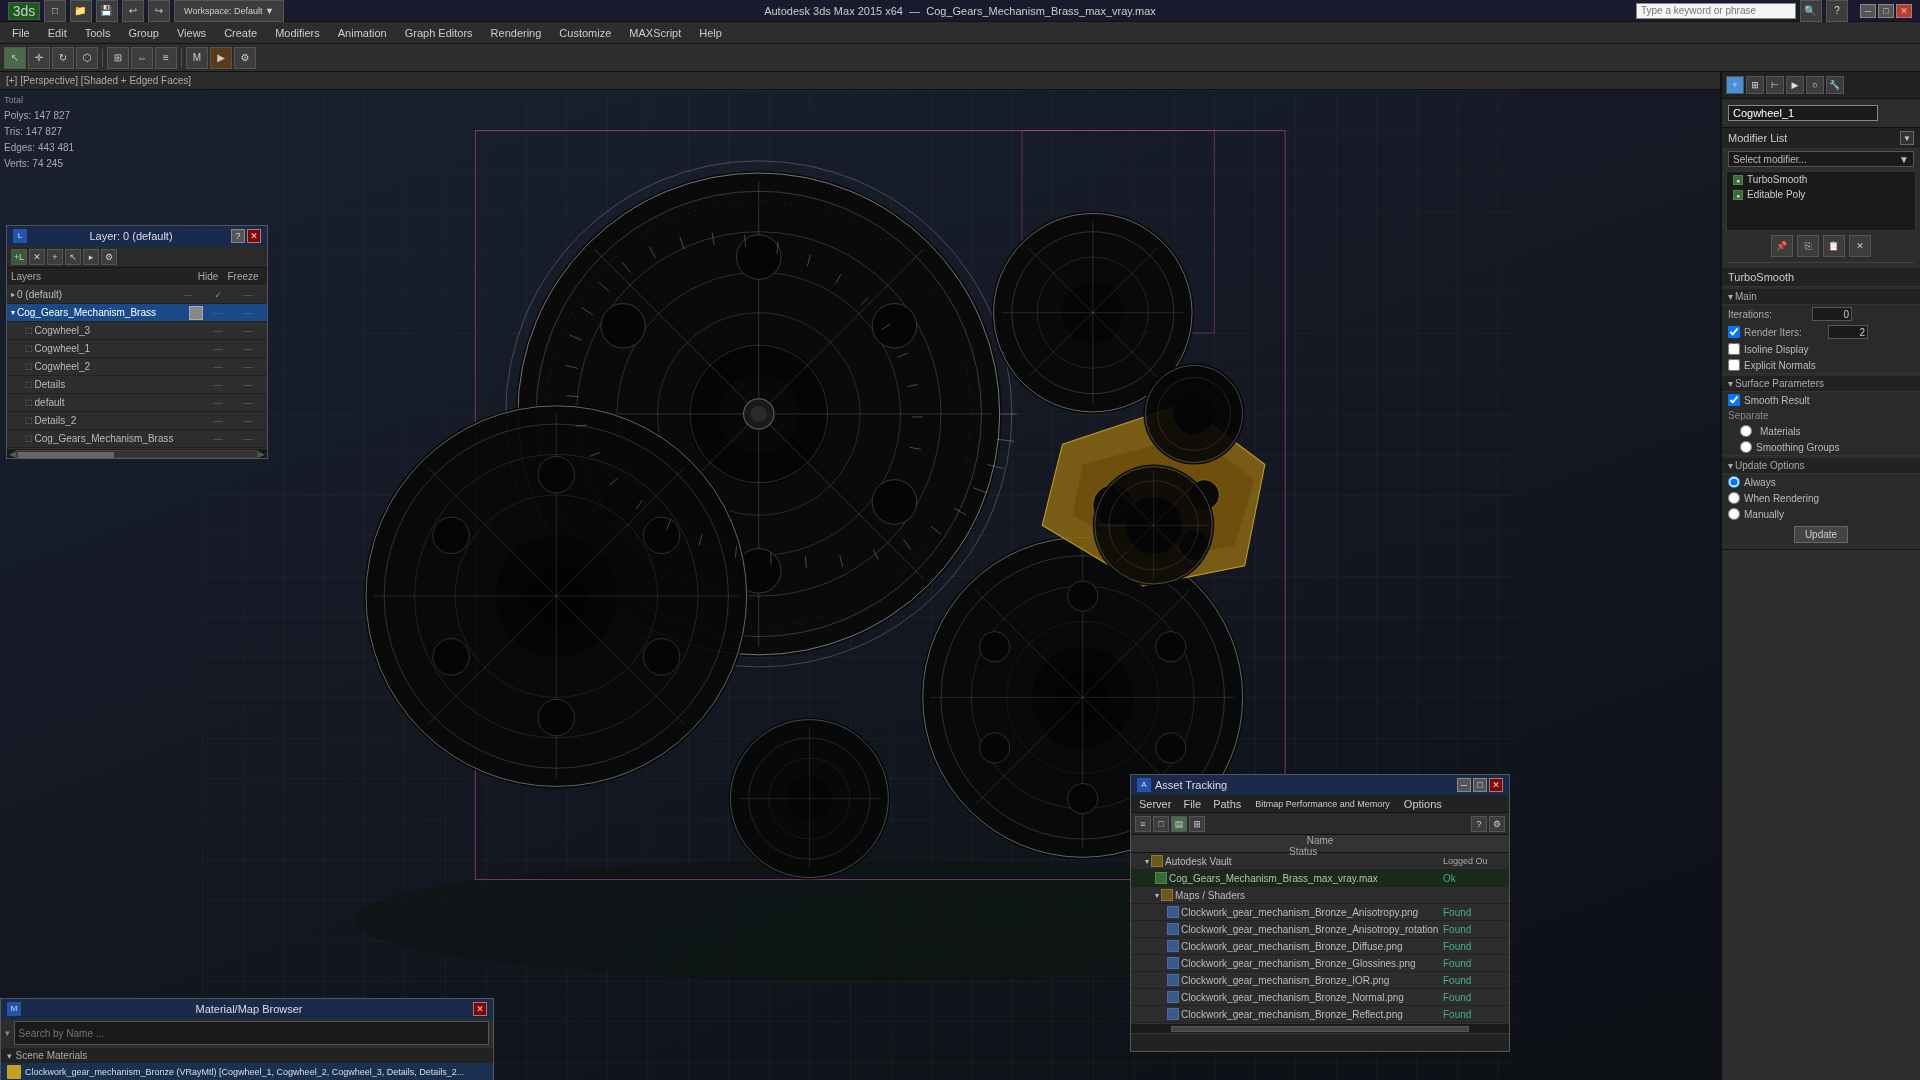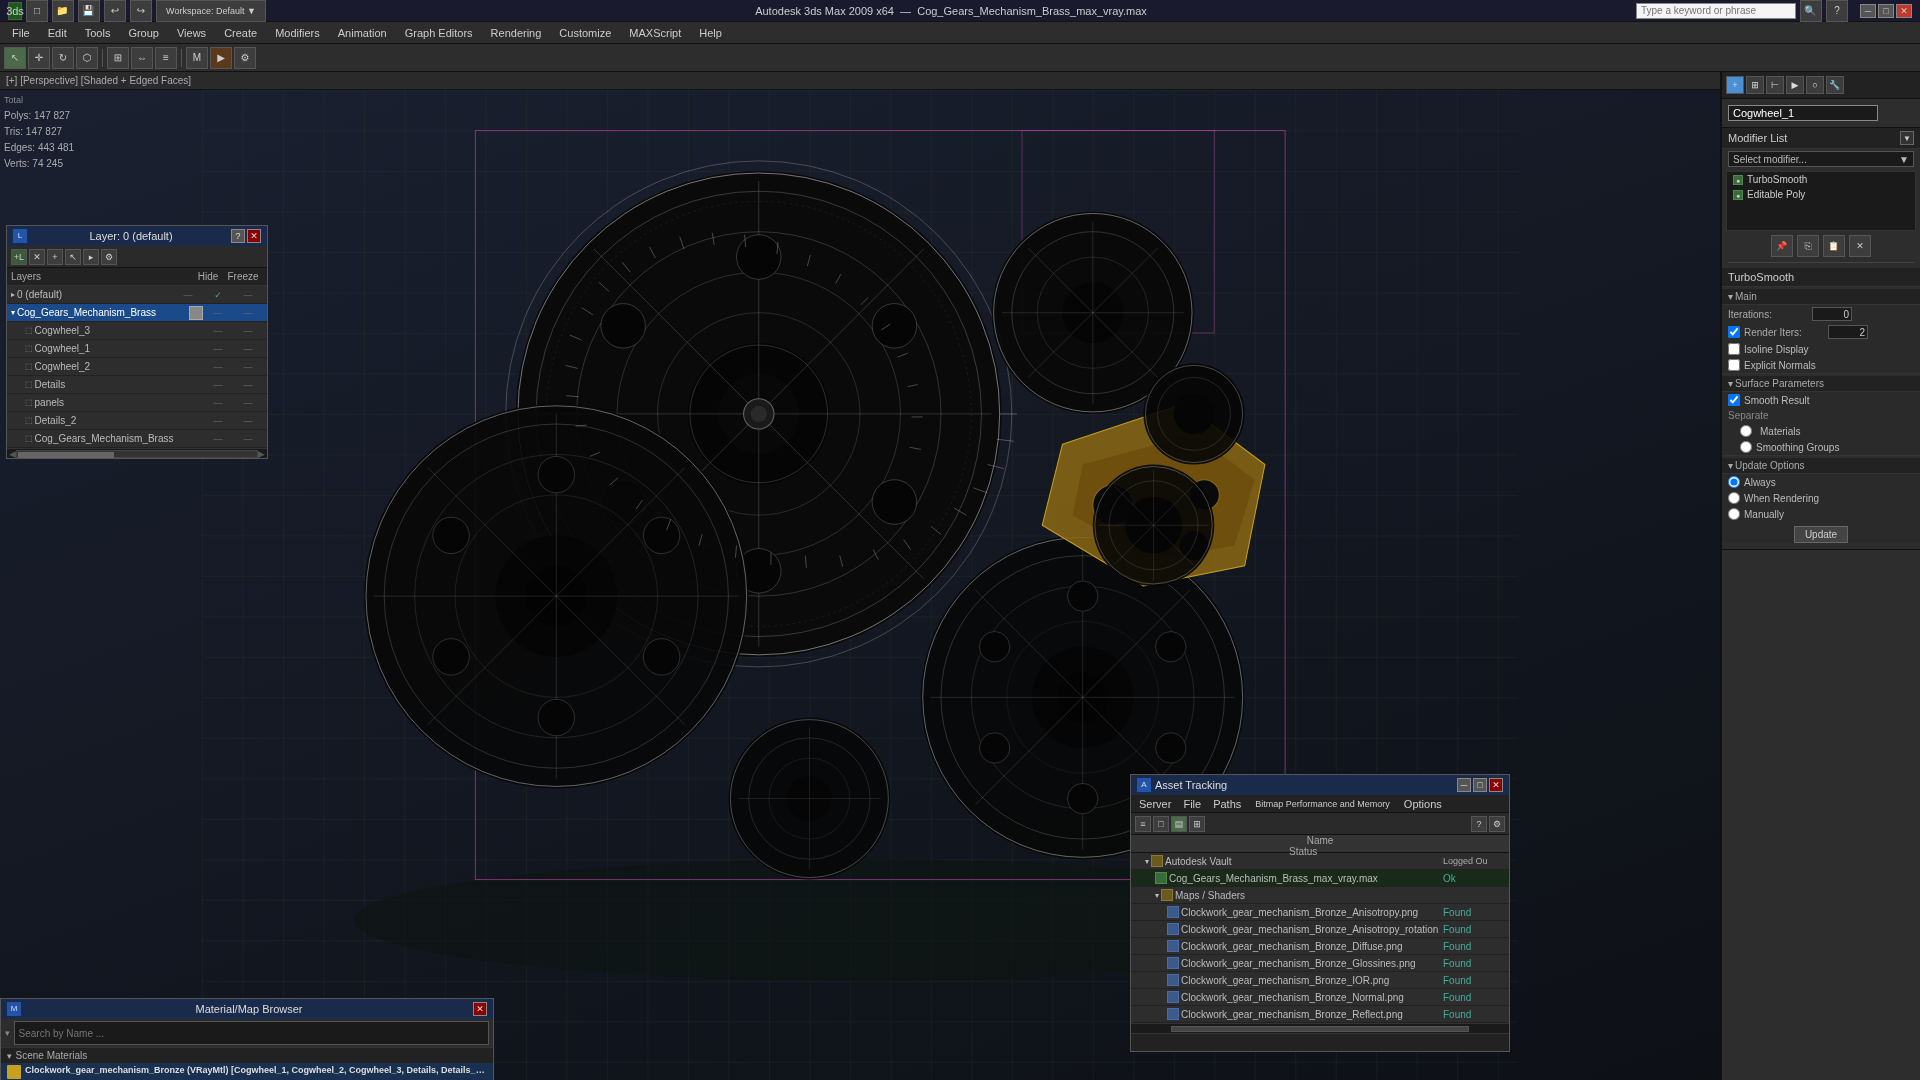--- a/index.html
+++ b/index.html
@@ -317,27 +317,26 @@
       background: #222;
       padding: 2px 6px;
       font-size: 10px;
       color: #aaa;
       display: flex;
       align-items: center;
       gap: 4px;
     }
     .mat-item {
       display: flex;
-      align-items: flex-start;
+      align-items: center;
       padding: 2px 6px;
       font-size: 10px;
       background: #1a3050;
       color: #ddd;
       gap: 4px;
-      font-weight: bold;
     }
     .mat-icon { width: 14px; height: 14px; background: #c8a020; border-radius: 1px; display: inline-block; }
 
     
     #asset-window {
       position: absolute;
       bottom: 30px;
       right: 210px;
       width: 380px;
       background: #2d2d2d;
@@ -444,30 +443,30 @@
       align-items: center;
       padding: 2px 6px;
       gap: 4px;
     }
   </style>
 </head>
 <body>
 
 <div id="title-bar">
   <div class="left">
-    <div class="tb-btn" style="background:#1a5a1a; width:14px; height:18px; font-size:11px;">3ds</div>
+    <div class="tb-btn" style="background:#1a5a1a; width:32px; height:18px; font-size:14px;">3ds</div>
     <div class="tb-btn">□</div>
     <div class="tb-btn">📁</div>
     <div class="tb-btn">💾</div>
     <div class="tb-btn">↩</div>
     <div class="tb-btn">↪</div>
     <div class="tb-btn" style="width:110px; font-size:9px;">Workspace: Default ▼</div>
   </div>
   <div class="center">
-    <span>Autodesk 3ds Max 2009 x64</span>
+    <span>Autodesk 3ds Max 2015 x64</span>
     &nbsp;—&nbsp;
     <span>Cog_Gears_Mechanism_Brass_max_vray.max</span>
   </div>
   <div class="right">
     <input class="search-box" type="text" placeholder="Type a keyword or phrase" style="">
     <div class="tb-btn">🔍</div>
     <div class="tb-btn">?</div>
     <div style="margin-left:8px; display:flex; gap:2px;">
       <div class="title-btn">─</div>
       <div class="title-btn">□</div>
@@ -772,21 +771,21 @@
           <span class="layer-col">—</span>
         </div>
         <div class="layer-row child">
           <span style="margin-right:2px; font-size:8px; color:#888;">⬚</span>
           <span class="layer-name">Details</span>
           <span class="layer-col">—</span>
           <span class="layer-col">—</span>
         </div>
         <div class="layer-row child">
           <span style="margin-right:2px; font-size:8px; color:#888;">⬚</span>
-          <span class="layer-name">panels</span>
+          <span class="layer-name">default</span>
           <span class="layer-col">—</span>
           <span class="layer-col">—</span>
         </div>
         <div class="layer-row child">
           <span style="margin-right:2px; font-size:8px; color:#888;">⬚</span>
           <span class="layer-name">Details_2</span>
           <span class="layer-col">—</span>
           <span class="layer-col">—</span>
         </div>
         <div class="layer-row child">

